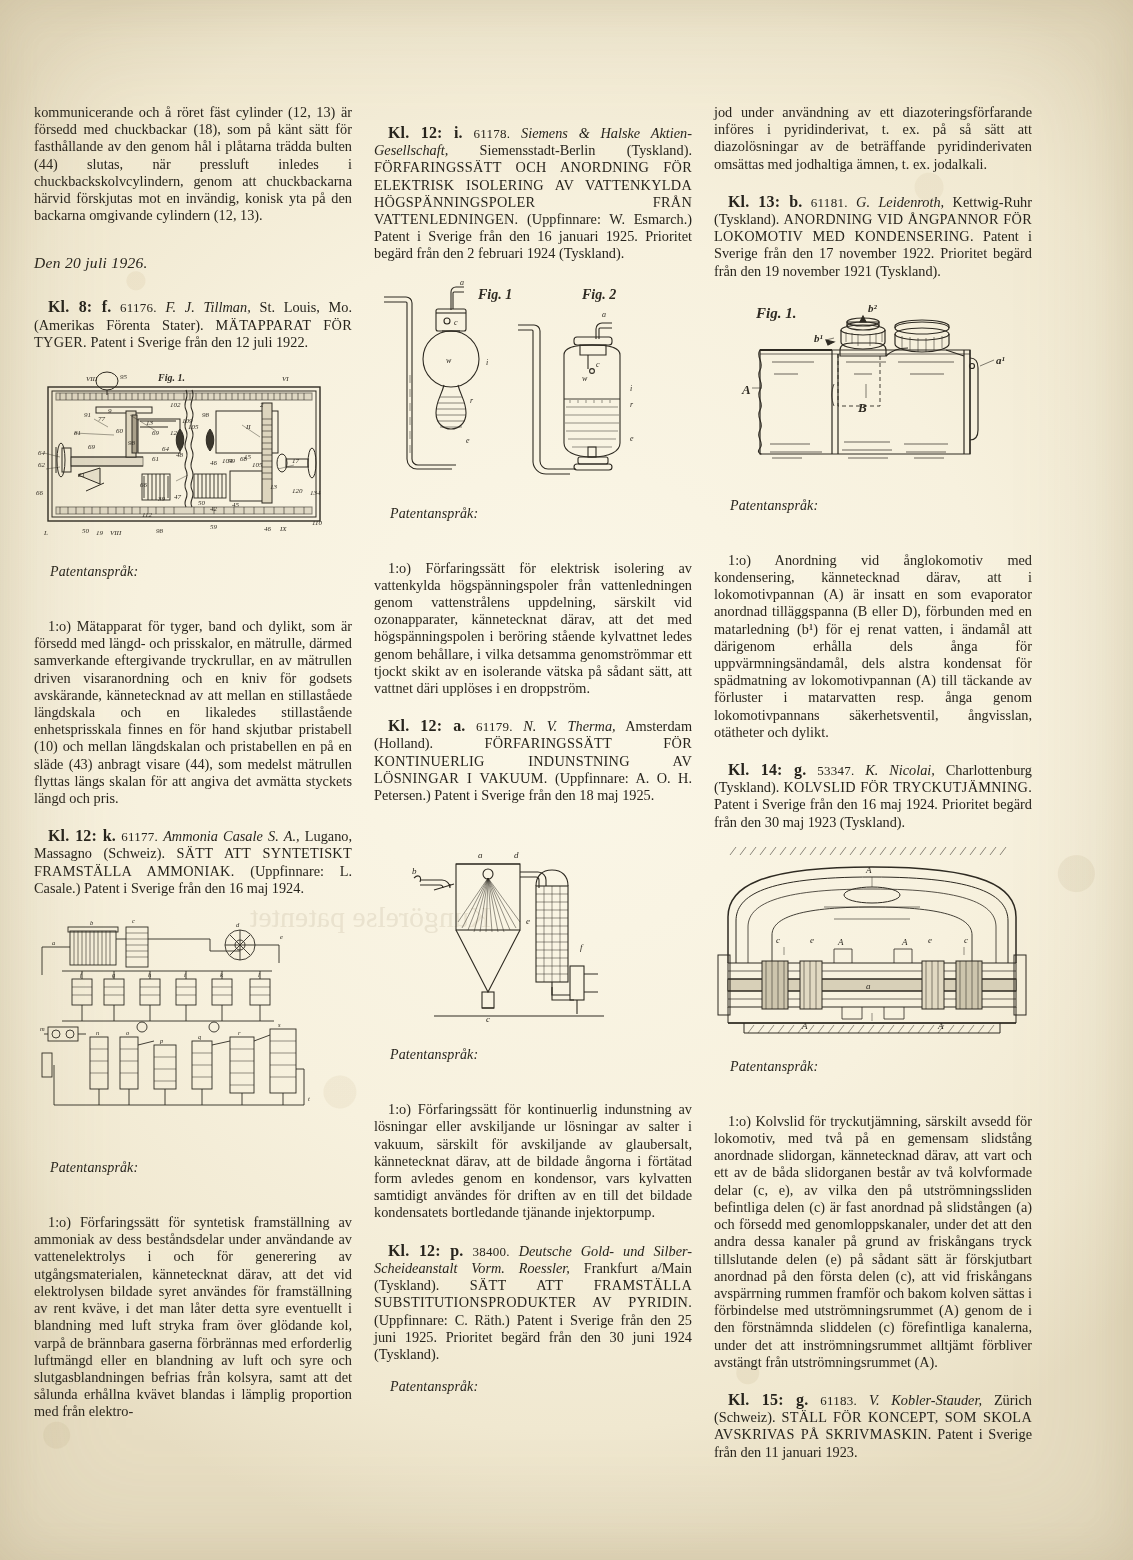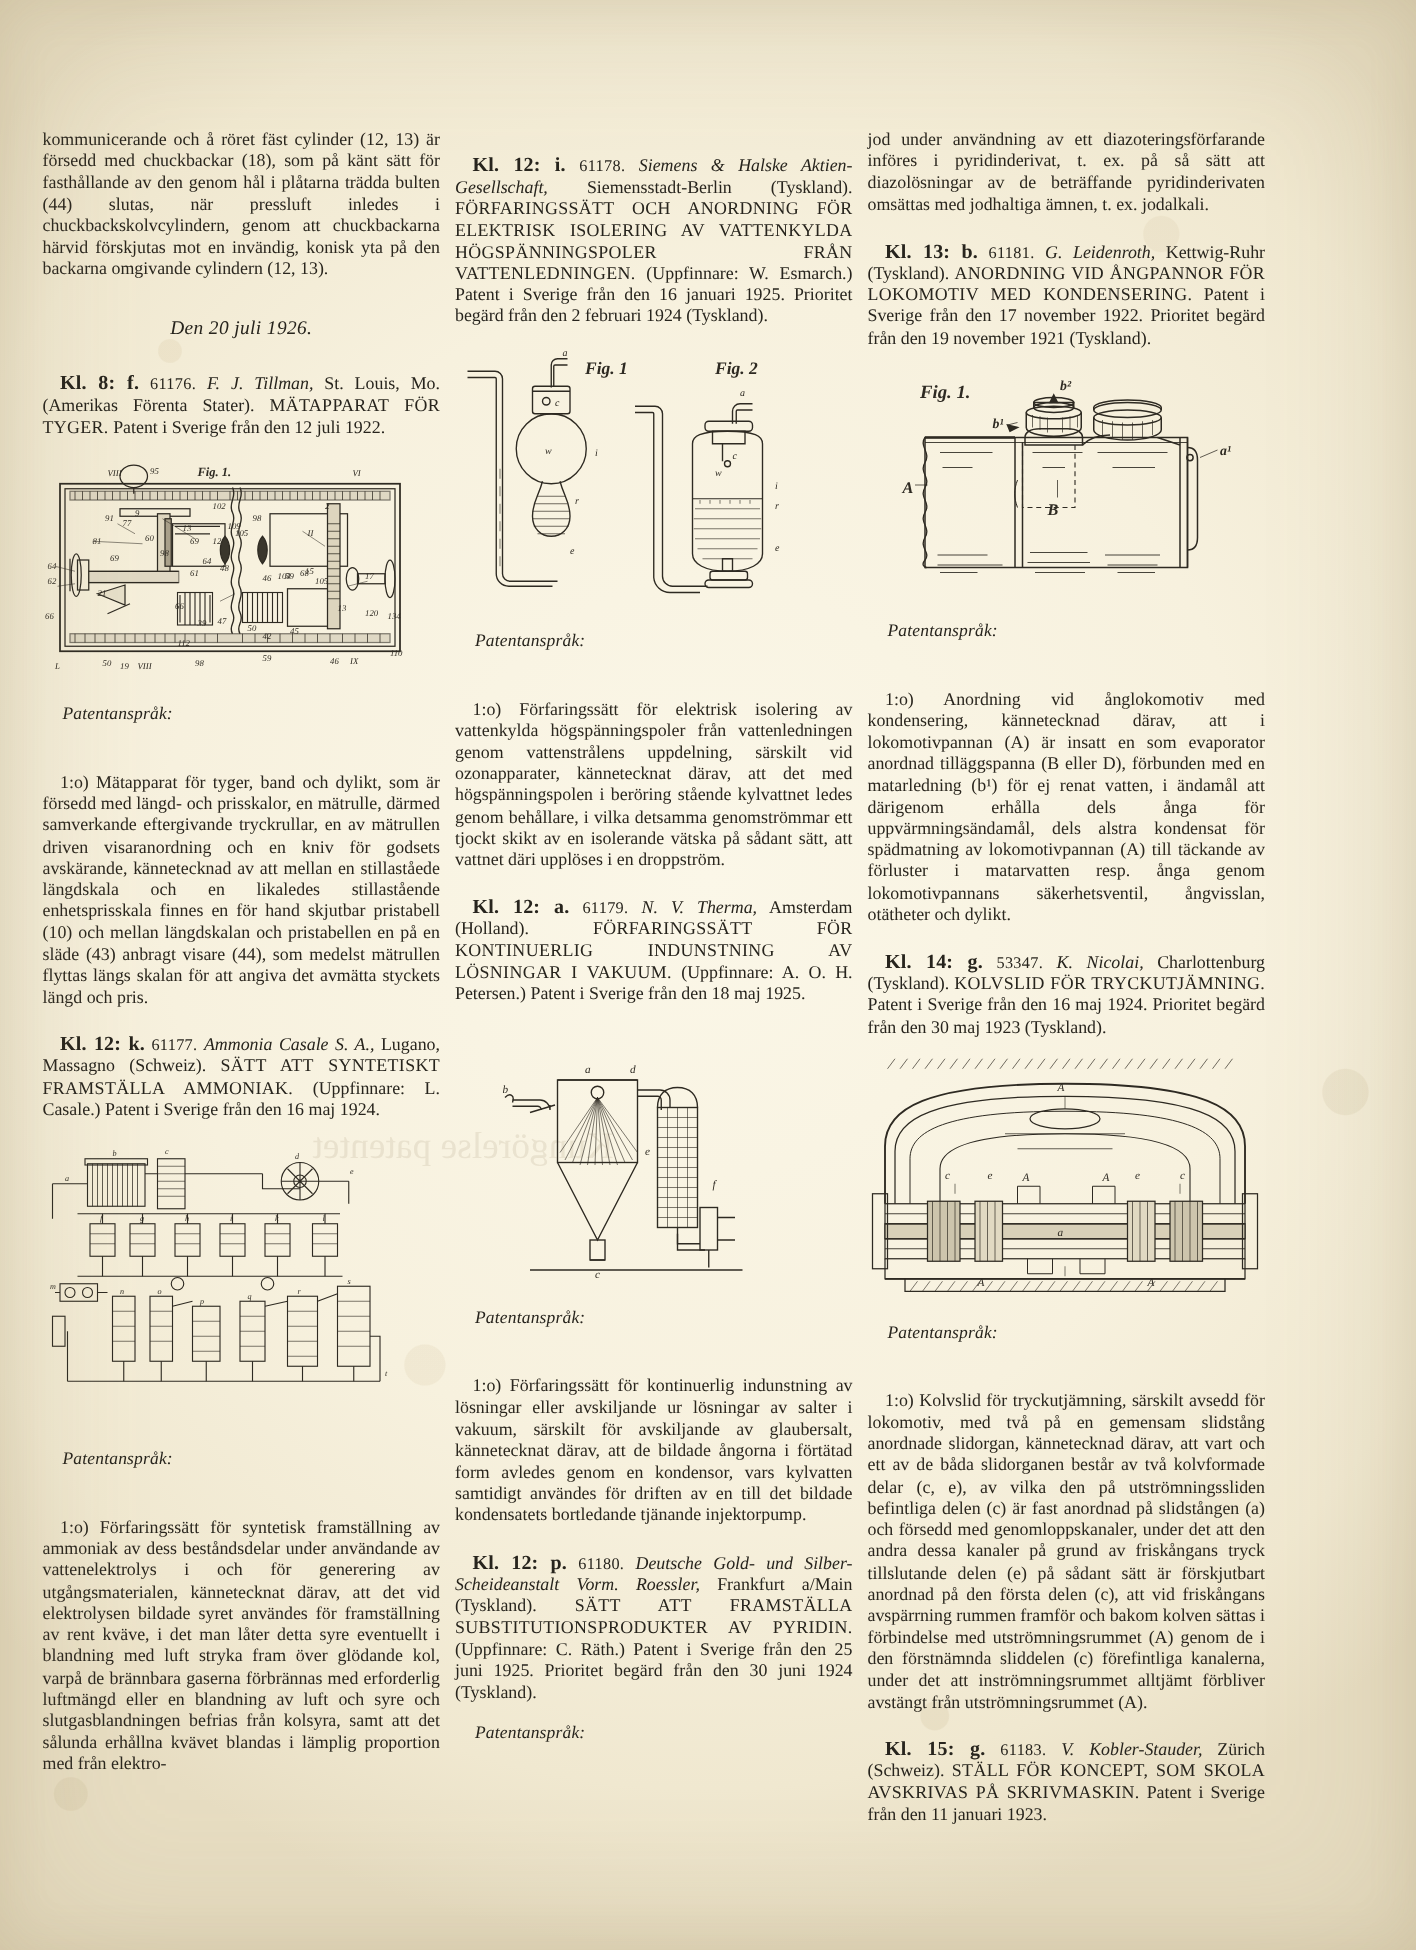--- a/index.html
+++ b/index.html
@@ -51,41 +51,41 @@
   }
 
   
   .columns {
     position: absolute;
     top: 104px;
     left: 34px;
     right: 34px;
     bottom: 60px;
     display: flex;
-    gap: 12px;
+    gap: 22px;
   }
   .col {
     width: 318px;
     flex: 0 0 318px;
     position: relative;
   }
 
   p, .para {
     margin: 0;
     font-size: 14.3px;
     line-height: 17.2px;
     text-align: justify;
     text-justify: inter-word;
     hyphens: manual;
     color: #2a261e;
   }
   .body-first { text-indent: 0; }
 
   .date-head {
-    text-align: center;
+    text-align: left;
     font-style: italic;
     font-size: 15.5px;
     margin: 30px 0 26px 0;
     letter-spacing: .02em;
   }
 
   .entry { margin-top: 20px; }
   .entry.tight { margin-top: 16px; }
   .entry-head {
     font-size: 14.3px;
@@ -560,21 +560,21 @@
           </svg>
         </div>
 
         <div class="claims-head">Patentanspråk:</div>
         <p class="para claim">1:o) Förfaringssätt för kontinuerlig indunstning av lösningar eller avskiljande ur lösningar av salter i vakuum, särskilt för avskiljande av glaubersalt, kännetecknat därav, att de bildade ångorna i förtätad form avledes genom en kondensor, vars kylvatten samtidigt användes för driften av en till det bildade kondensatets bortledande tjänande injektorpump.</p>
       </div>
 
       <div class="entry">
         <div class="entry-head">
           <span class="kl">Kl. 12: p.</span>
-          <span class="patno">61180.</span>
+          <span class="patno">38400.</span>
           <span class="holder">Deutsche Gold- und Silber-Scheideanstalt Vorm. Roessler,</span>
           <span>Frankfurt a/Main (Tyskland).</span>
           <span class="caps">SÄTT ATT FRAMSTÄLLA SUBSTITUTIONSPRODUKTER AV PYRIDIN.</span>
           <span>(Uppfinnare: C. Räth.)</span>
           <span>Patent i Sverige från den 25 juni 1925. Prioritet begärd från den 30 juni 1924 (Tyskland).</span>
         </div>
         <div class="claims-head">Patentanspråk:</div>
       </div>
     </div>
 

